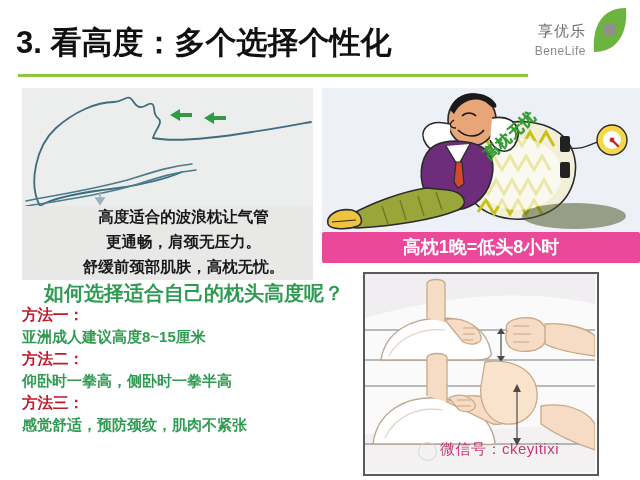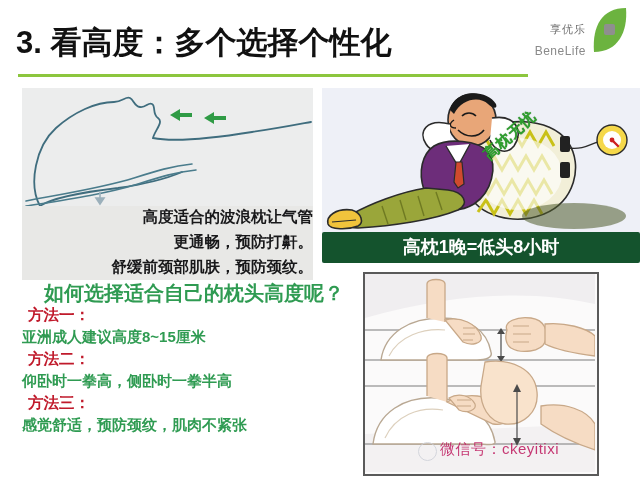--- a/index.html
+++ b/index.html
@@ -43,21 +43,21 @@
     width: 124px; height: 66px;
   }
   .logo-leaf {
     position: absolute;
     right: 4px; top: 2px;
     width: 40px; height: 50px;
   }
   .logo-cn {
     position: absolute;
     right: 48px; top: 18px;
-    font-size: 11px;
+    font-size: 15px;
     color: #6e6e6e;
     letter-spacing: 1px;
     white-space: nowrap;
   }
   .logo-en {
     position: absolute;
     right: 48px; top: 40px;
     font-size: 12px;
     color: #8a8a8a;
     letter-spacing: 0.5px;
@@ -74,23 +74,23 @@
     overflow: hidden;
   }
   .left-figure {
     position: absolute;
     left: 0; top: 0;
     width: 291px; height: 118px;
     background: #eceded;
   }
   .left-caption {
     position: absolute;
-    left: 0; top: 116px;
+    left: 16px; top: 116px;
     width: 291px;
-    text-align: right;
+    text-align: center;
     color: #18181a;
     font-size: 15.5px;
     line-height: 25px;
     font-family: "Liberation Serif", "DejaVu Serif", serif;
     font-weight: bold;
   }
 
   
   .method-block {
     position: absolute;
@@ -104,21 +104,20 @@
     line-height: 21px;
     padding-left: 22px;
     white-space: nowrap;
   }
   .method-h {
     font-size: 15.5px;
     color: #c01a2b;
     font-weight: bold;
     line-height: 22px;
     white-space: nowrap;
-    margin-left: 6px;
   }
   .method-b {
     font-size: 15px;
     color: #2f9b52;
     font-weight: bold;
     line-height: 22px;
     white-space: nowrap;
   }
 
   
@@ -143,21 +142,21 @@
     transform: rotate(-42deg);
     transform-origin: left top;
     letter-spacing: 1px;
     text-shadow: 0 0 1px #1d6e1d;
     white-space: nowrap;
   }
   .red-banner {
     position: absolute;
     left: 0; top: 144px;
     width: 318px; height: 31px;
-    background: #14532d;
+    background: #ec4899;
     border-radius: 2px;
   }
   .red-banner-text {
     position: absolute;
     left: 0; top: 0;
     width: 318px; height: 31px;
     line-height: 31px;
     text-align: center;
     color: #ffffff;
     font-size: 18px;
@@ -243,22 +242,22 @@
       <g>
         <path d="M204 30 L194 24 L194 28 L182 28 L182 32 L194 32 L194 36 Z" fill="#2f9b45" transform="rotate(180 193 30)"></path>
       </g>
 
       <path d="M78 104 L78 114 M74 110 L78 116 L82 110 Z" fill="#9bb0bb" stroke="#9bb0bb" stroke-width="1.6"></path>
     </svg>
   </div>
 
   <div class="left-caption">
     <div>高度适合的波浪枕让气管</div>
-    <div>更通畅，预防打鼾。</div>
-    <div>舒缓前颈部肌肤，预防颈纹。</div>
+    <div>更通畅，肩颈无压力。</div>
+    <div>舒缓前颈部肌肤，高枕无忧。</div>
   </div>
 </div>
 
 <div class="method-block">
 
   <div class="method-q">如何选择适合自己的枕头高度呢？</div>
 
   <div class="method-h">方法一：</div>
   <div class="method-b">亚洲成人建议高度8~15厘米</div>
 

